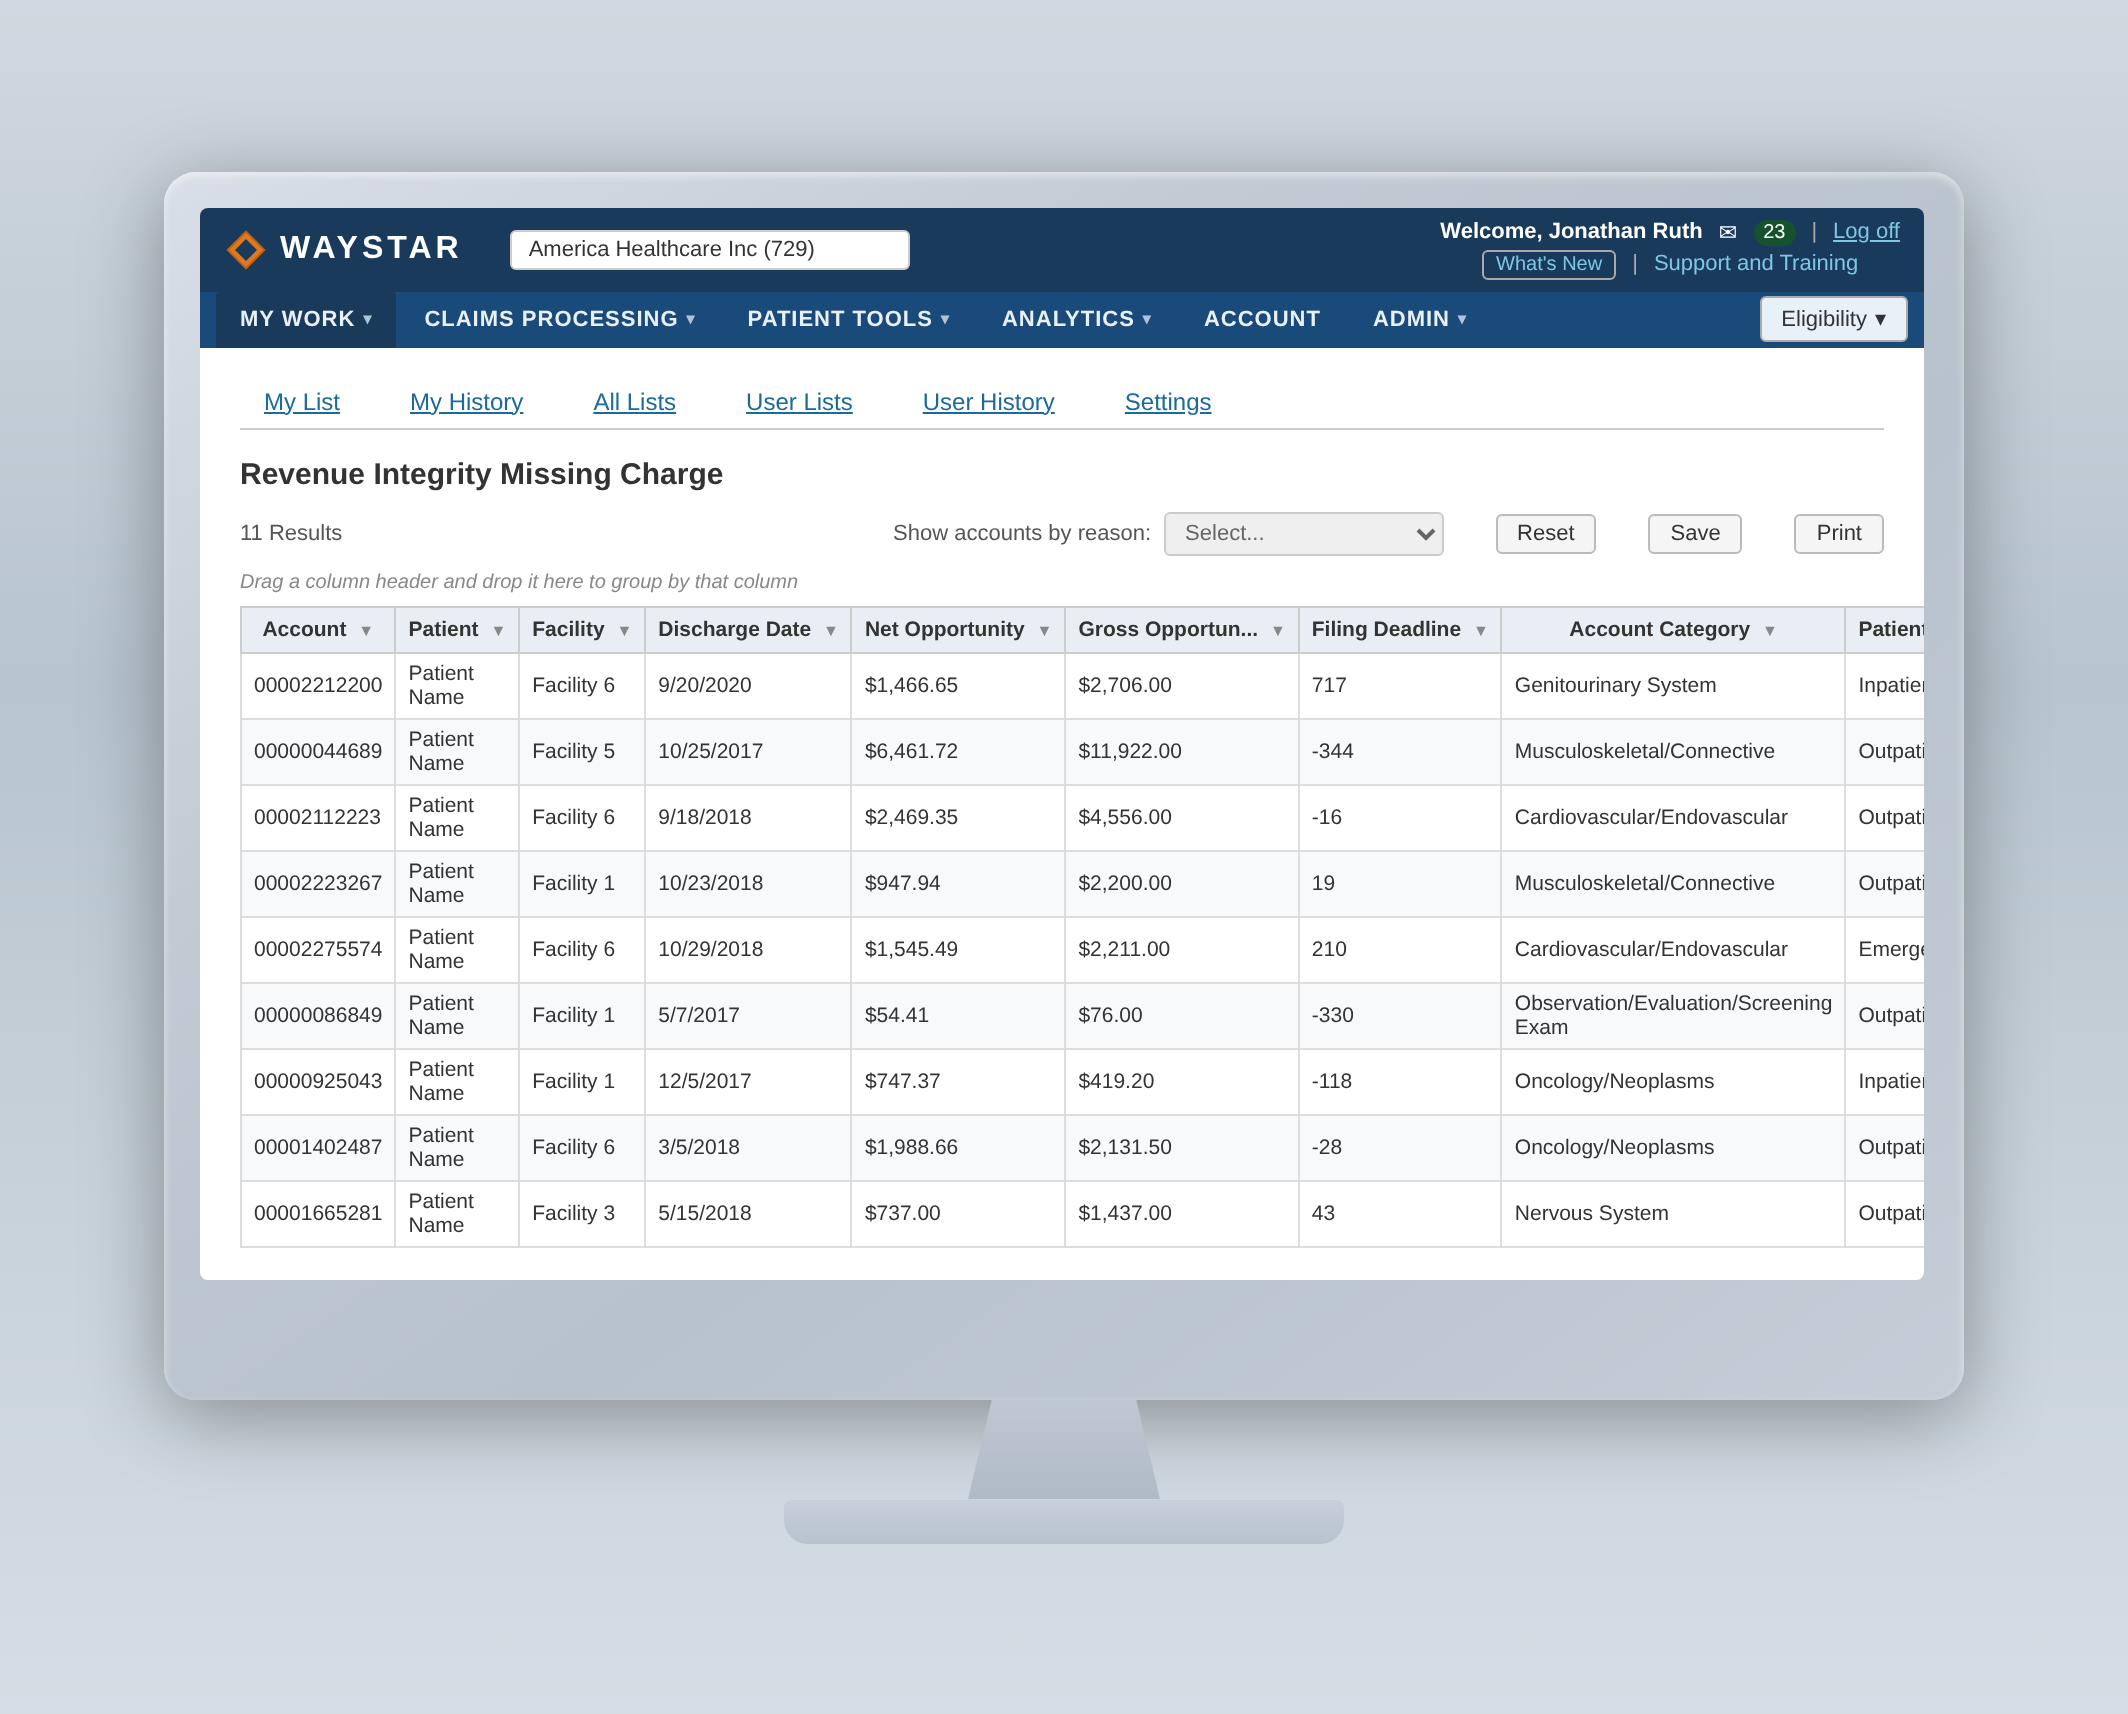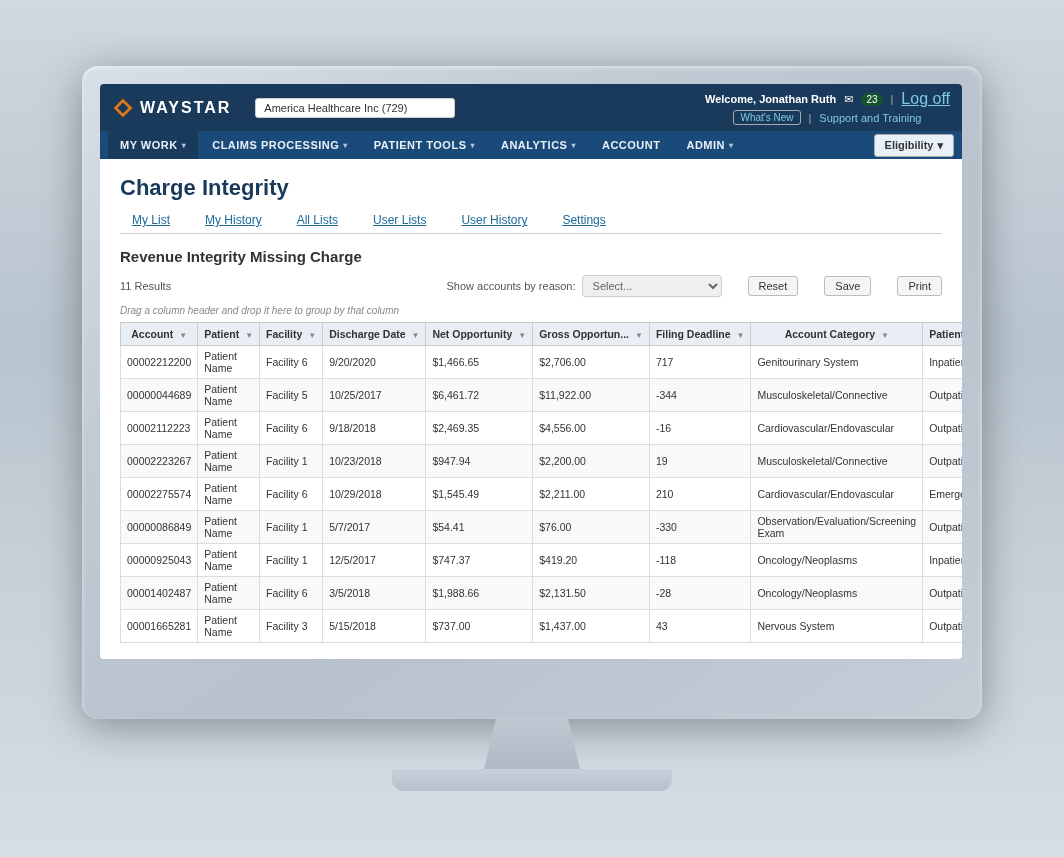--- a/index.html
+++ b/index.html
@@ -116,21 +116,21 @@
 
     .welcome-text { font-weight: bold; }
     .msg-badge {
       background: #14532d;
       color: #fff;
       border-radius: 10px;
       padding: 1px 5px;
       font-size: 10px;
     }
     .divider-pipe { color: #aaa; }
-    .logoff-link { color: #7ec8e3; cursor: pointer; text-decoration: underline; font-size: 16px; }
+    .logoff-link { color: #7ec8e3; cursor: pointer; text-decoration: underline; font-size: 11px; }
 
     .top-right-bottom {
       display: flex;
       align-items: center;
       gap: 8px;
       font-size: 11px;
     }
 
     .whats-new-btn {
       background: none;
@@ -180,21 +180,20 @@
       background: #e8f0f8;
       border: 1px solid #aaa;
       border-radius: 3px;
       padding: 4px 10px;
       font-size: 11px;
       color: #333;
       cursor: pointer;
       display: flex;
       align-items: center;
       gap: 4px;
-      font-weight: bold;
     }
 
     
     .content-area {
       padding: 16px 20px;
       background: #fff;
     }
 
     .page-title {
       font-size: 22px;
@@ -398,21 +397,20 @@
           <span class="nav-chevron">▾</span>
         </div>
         <div class="nav-spacer"></div>
         <button class="eligibility-btn">
           <span>Eligibility</span>
           <span>▾</span>
         </button>
       </div>
 
       <div class="content-area">
-        <h1 class="page-title">Charge Integrity</h1>
 
         <div class="page-tabs">
           <span class="page-tab">My List</span>
           <span class="page-tab">My History</span>
           <span class="page-tab">All Lists</span>
           <span class="page-tab">User Lists</span>
           <span class="page-tab">User History</span>
           <span class="page-tab">Settings</span>
         </div>
 

